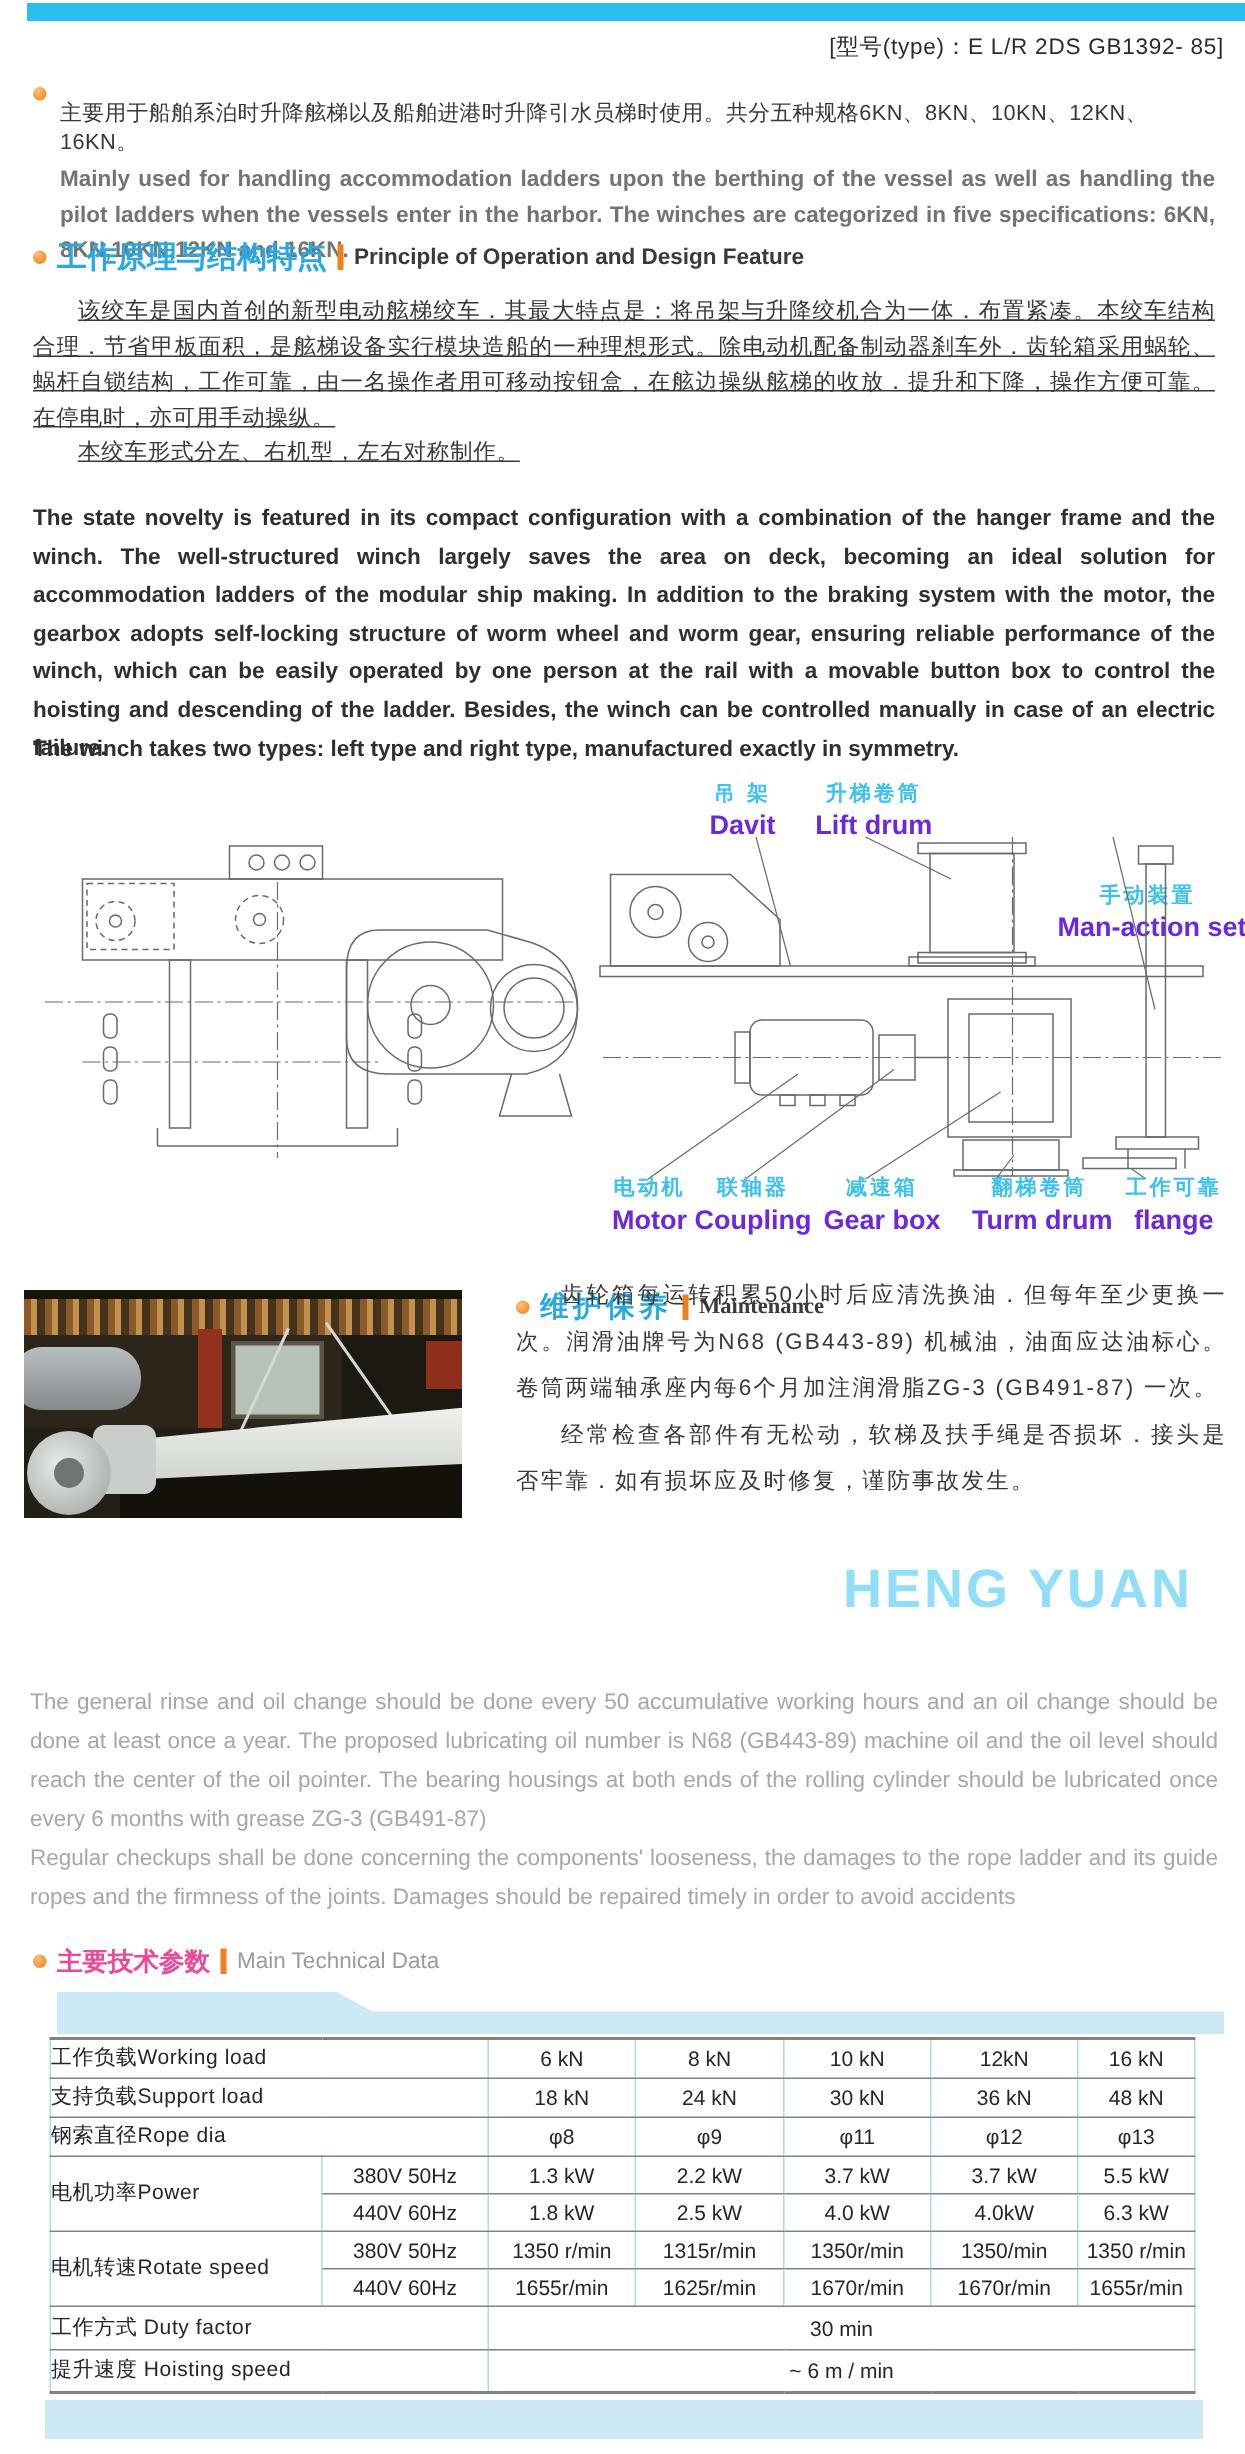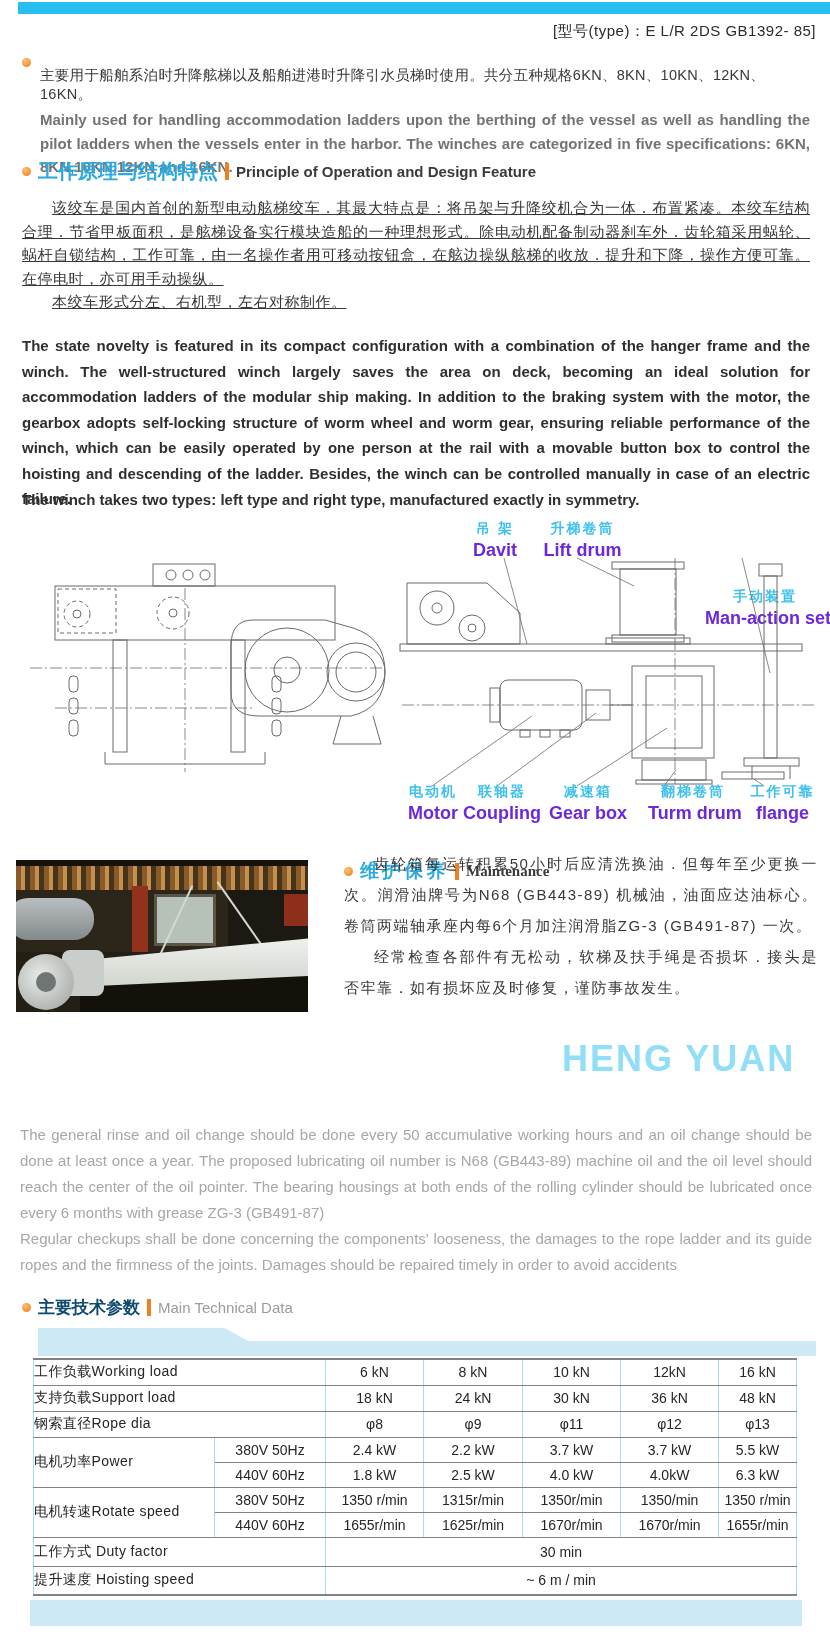--- a/index.html
+++ b/index.html
@@ -6,21 +6,21 @@
   .page{position:relative;width:830px;height:1636px;background:#fff;overflow:hidden;
         font-family:"Liberation Sans","DejaVu Sans",sans-serif;color:#3a3a3a;}
   .abs{position:absolute;}
   
   .top-bar{left:18px;top:2px;width:812px;height:12px;background:#29bef0;}
   .type-label{top:22px;right:14px;font-size:15px;color:#2b2b2b;letter-spacing:.5px;}
   
   .dot{width:9px;height:9px;border-radius:50%;background:radial-gradient(circle at 35% 30%,#ffc07a,#ee7c12);flex:0 0 9px;}
   .sec-head{display:flex;align-items:center;gap:7px;}
   .sec-head .cn{font-weight:bold;font-size:20px;color:#2aa9e0;}
-  .sec-head .cn.dark{color:#0c4a6e;font-size:17px;}
+  .sec-head .cn.dark{color:#ec4899;font-size:17px;}
   .sec-head .obar{width:4px;height:17px;background:#ef8020;}
   .sec-head .en{font-size:15px;color:#3a3a3a;font-weight:600;}
   .sec-head .en.gray{color:#9b9b9b;font-weight:400;}
   
   .cn-par{font-size:15px;line-height:23.5px;text-align:justify;color:#383838;letter-spacing:.5px;}
   .cn-par p{margin:0;text-indent:2em;}
   .en-par{font-size:15px;line-height:25.5px;text-align:justify;color:#2f2f2f;font-weight:600;}
   .intro-cn{font-size:14.5px;color:#383838;letter-spacing:.3px;}
   .intro-en{font-size:15px;line-height:23.5px;font-weight:600;color:#737373;text-align:justify;margin-top:4px;}
   
@@ -267,21 +267,21 @@
         <td colspan="2" class="lbl">钢索直径Rope dia</td>
         <td class="val">φ8</td>
         <td class="val">φ9</td>
         <td class="val">φ11</td>
         <td class="val">φ12</td>
         <td class="val">φ13</td>
       </tr>
       <tr class="r25">
         <td rowspan="2" class="lbl">电机功率Power</td>
         <td class="val">380V 50Hz</td>
-        <td class="val">2.4 kW</td>
+        <td class="val">1.3 kW</td>
         <td class="val">2.2 kW</td>
         <td class="val">3.7 kW</td>
         <td class="val">3.7 kW</td>
         <td class="val">5.5 kW</td>
       </tr>
       <tr class="r25">
         <td class="val">440V 60Hz</td>
         <td class="val">1.8 kW</td>
         <td class="val">2.5 kW</td>
         <td class="val">4.0 kW</td>

